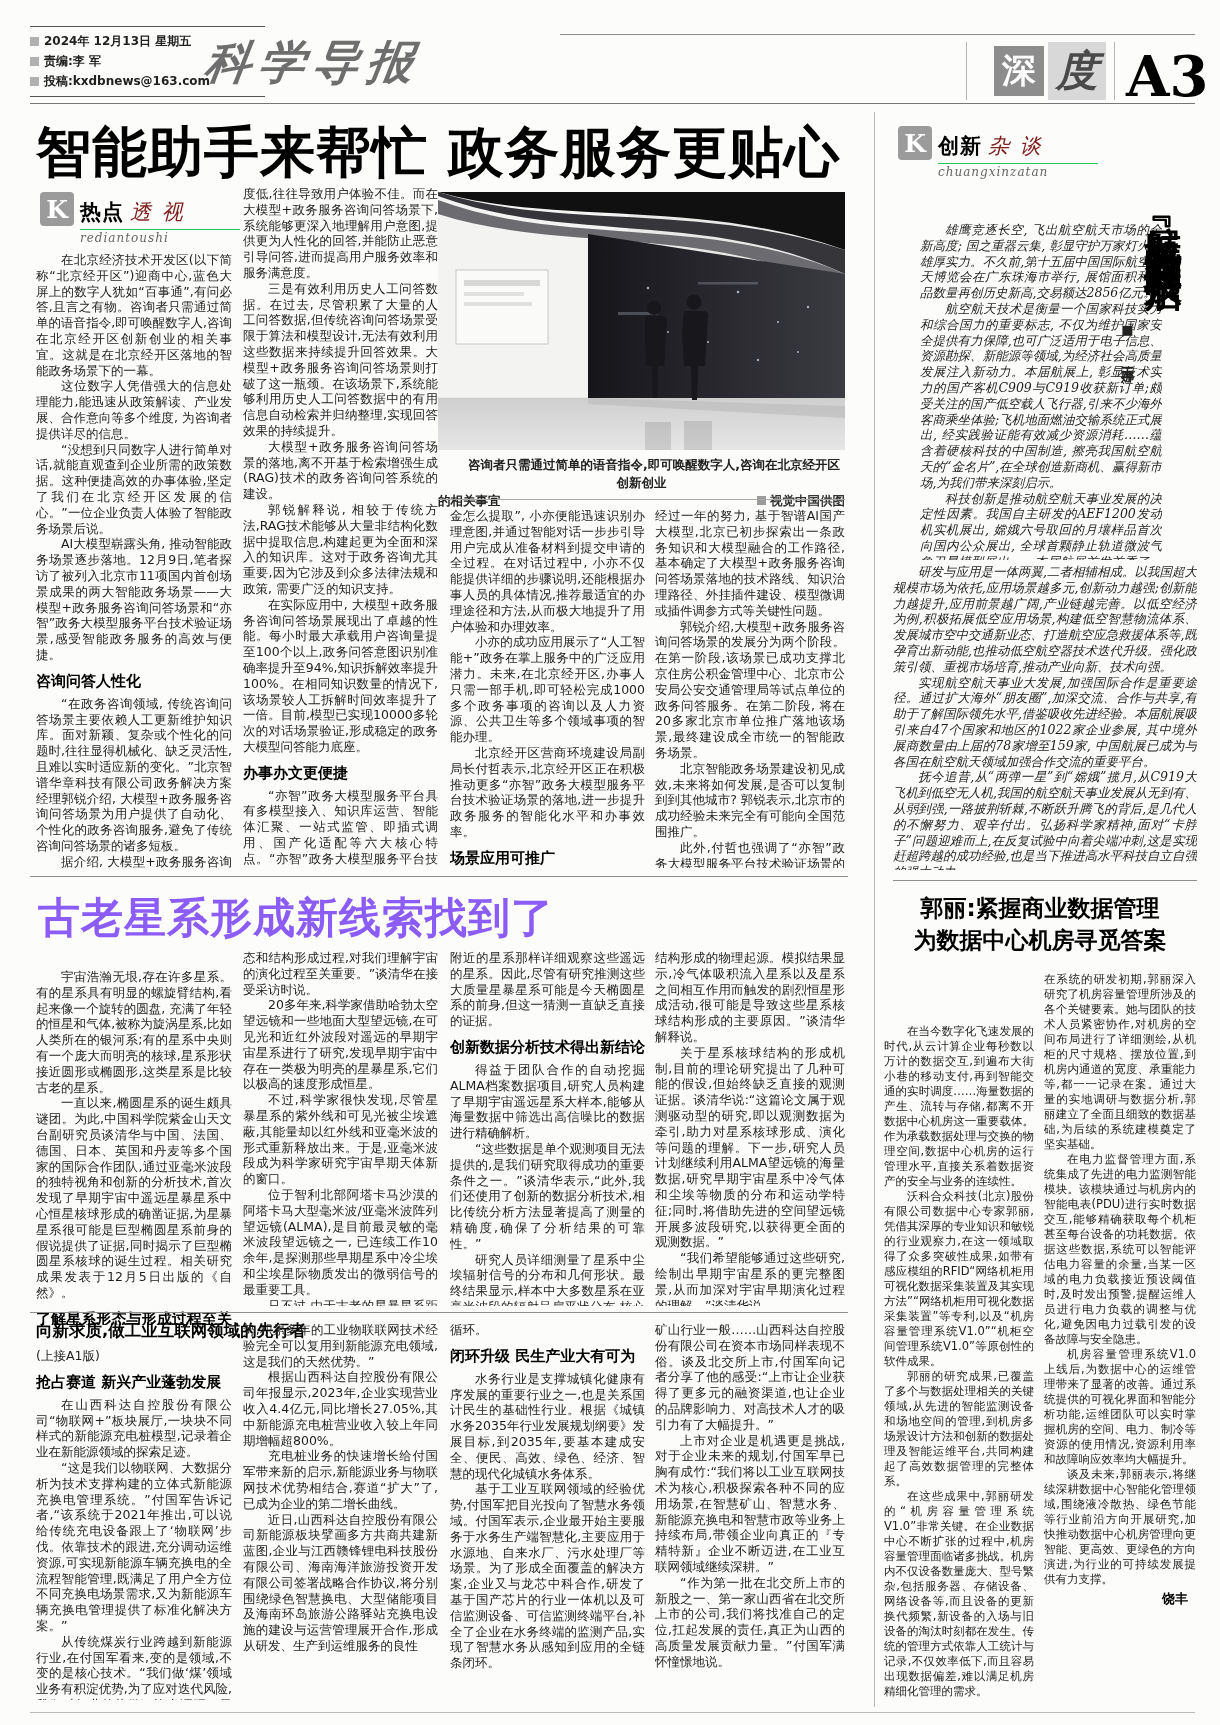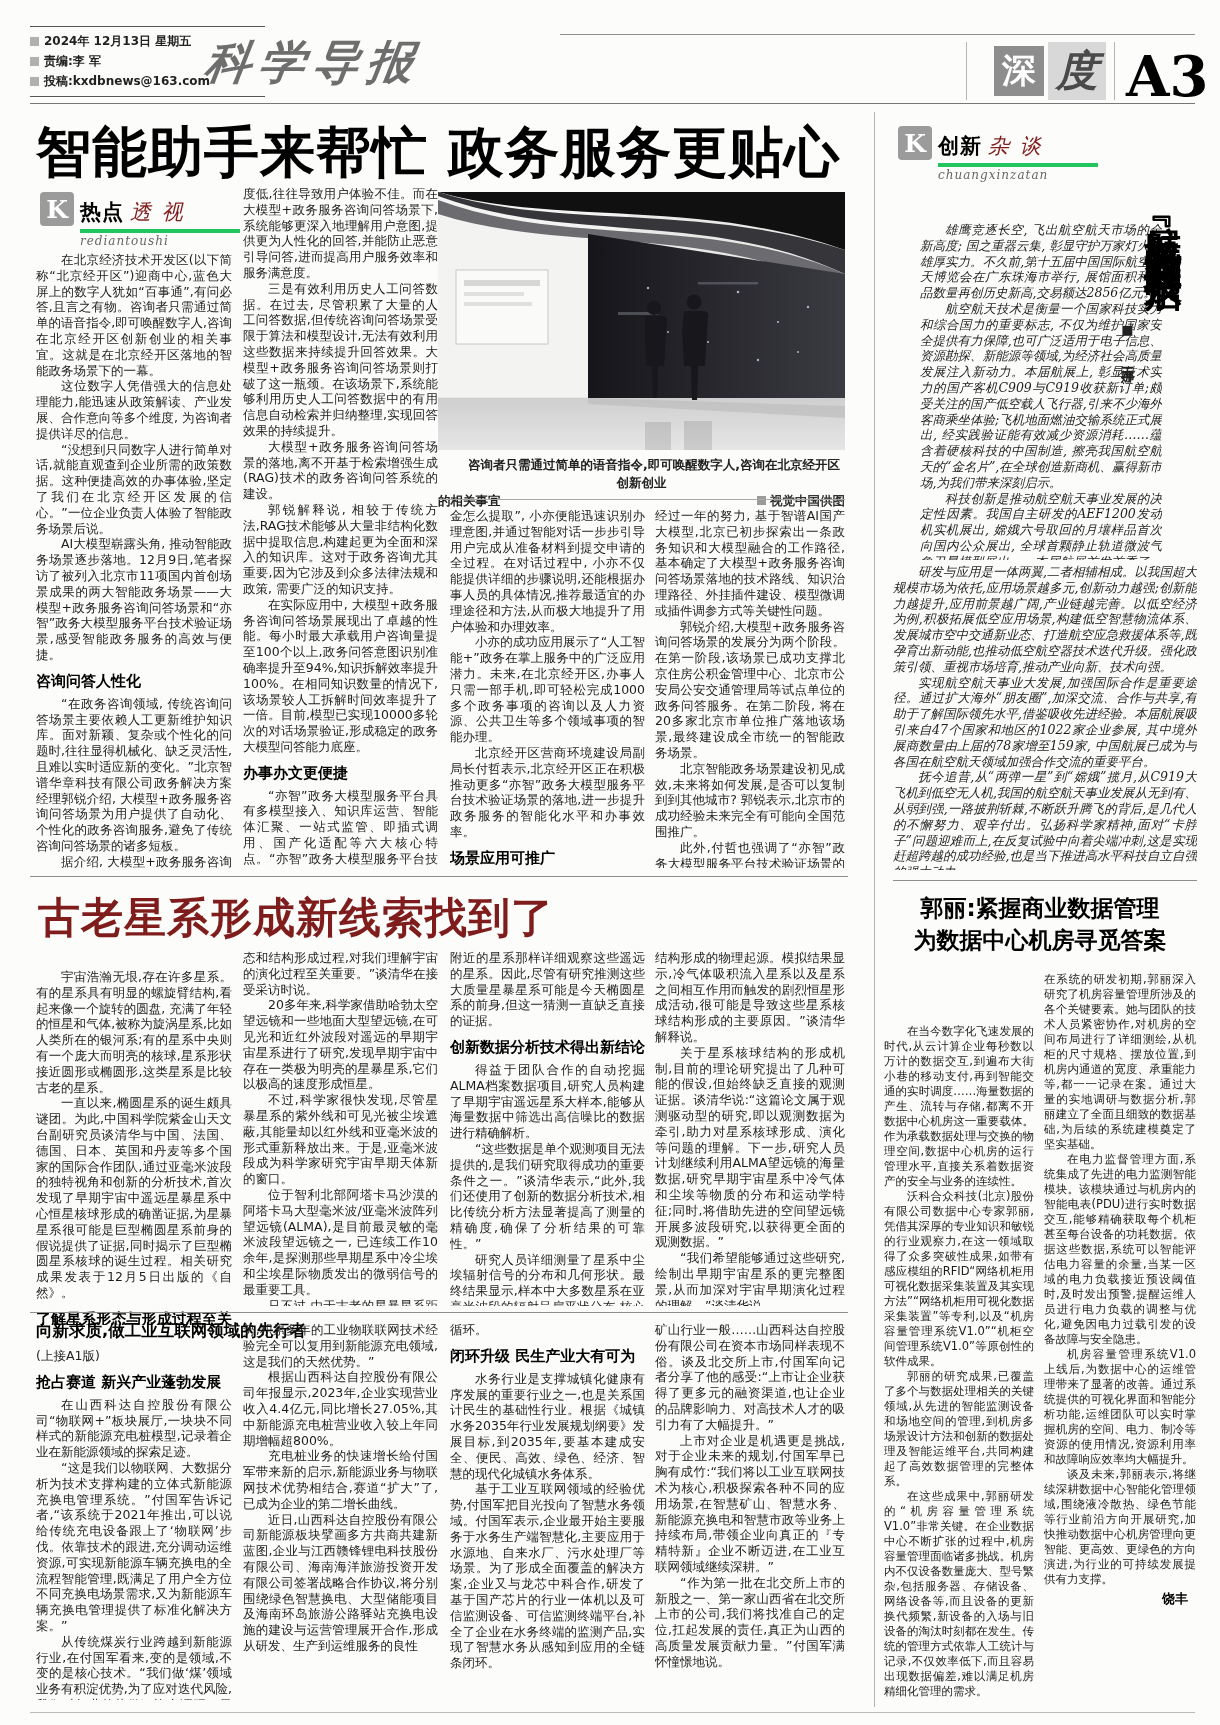--- a/index.html
+++ b/index.html
@@ -19,24 +19,24 @@
              font-style:italic;font-weight:bold;font-size:42px;display:flex;align-items:center;justify-content:center;}
   .pageno{font-family:"DejaVu Serif","Liberation Serif",serif;font-weight:900;font-size:56px;color:#000;line-height:1;}
   
   .badge{width:200px;}
   .badge .row1{display:flex;align-items:flex-end;gap:6px;}
   .kbox{width:34px;height:34px;background:#9b9b9b;border-radius:4px;color:#fff;
         font-family:"DejaVu Serif",serif;font-weight:900;font-size:25px;display:flex;align-items:center;justify-content:center;}
   .badge .b1{font-size:21px;font-weight:900;color:#000;letter-spacing:1px;}
   .badge .b2{font-family:"DejaVu Serif",serif;font-style:italic;font-size:21px;color:#7f1d1d;letter-spacing:2px;}
   .badge .pinyin{font-family:"DejaVu Serif",serif;font-style:italic;font-size:12px;color:#666;
-                 border-top:4px solid #22c55e;margin-top:3px;margin-left:40px;padding-top:1px;letter-spacing:1px;}
+                 border-top:1px solid #22c55e;margin-top:3px;margin-left:40px;padding-top:1px;letter-spacing:1px;}
   
   .h-main{font-size:55px;font-weight:900;letter-spacing:1px;white-space:nowrap;color:#000;}
-  .h-galaxy{font-size:42px;font-weight:900;letter-spacing:1px;white-space:nowrap;color:#7f1d1d;}
+  .h-galaxy{font-size:42px;font-weight:900;letter-spacing:1px;white-space:nowrap;color:#8b5cf6;}
   .h-guoli{font-size:23px;font-weight:900;text-align:center;line-height:32px;color:#000;}
   .h-xiangxin{font-size:16.5px;font-weight:900;color:#000;white-space:nowrap;}
   .vertical-head{writing-mode:vertical-rl;text-orientation:upright;font-size:38px;font-weight:900;
                  letter-spacing:4px;color:#000;line-height:1;}
   .vertical-by{writing-mode:vertical-rl;text-orientation:upright;font-size:13px;font-weight:bold;color:#222;letter-spacing:2px;}
   
   .col{overflow:hidden;text-align:justify;}
   .para{margin:0;text-indent:2em;font-size:12.5px;line-height:15.8px;color:#1d1d1d;}
   .para.cont{text-indent:0;}
   .col-subhead{font-weight:900;font-size:15px;margin:9px 0 6px;text-indent:0;color:#000;line-height:18px;}

